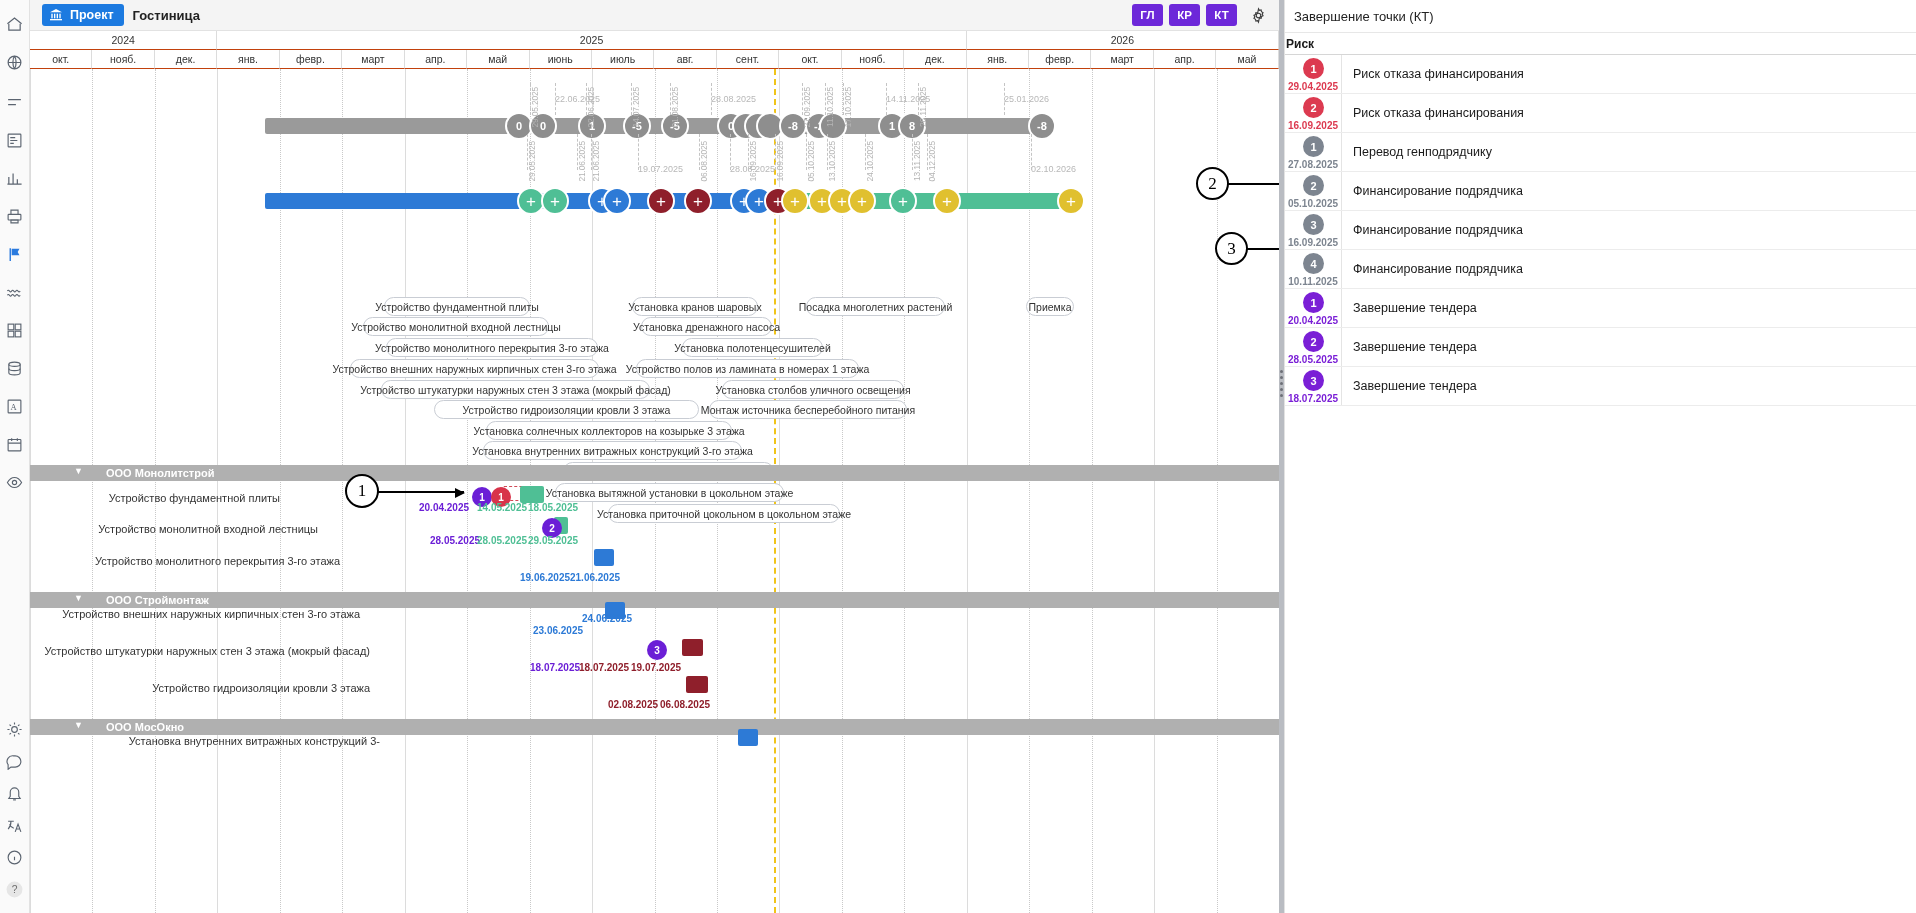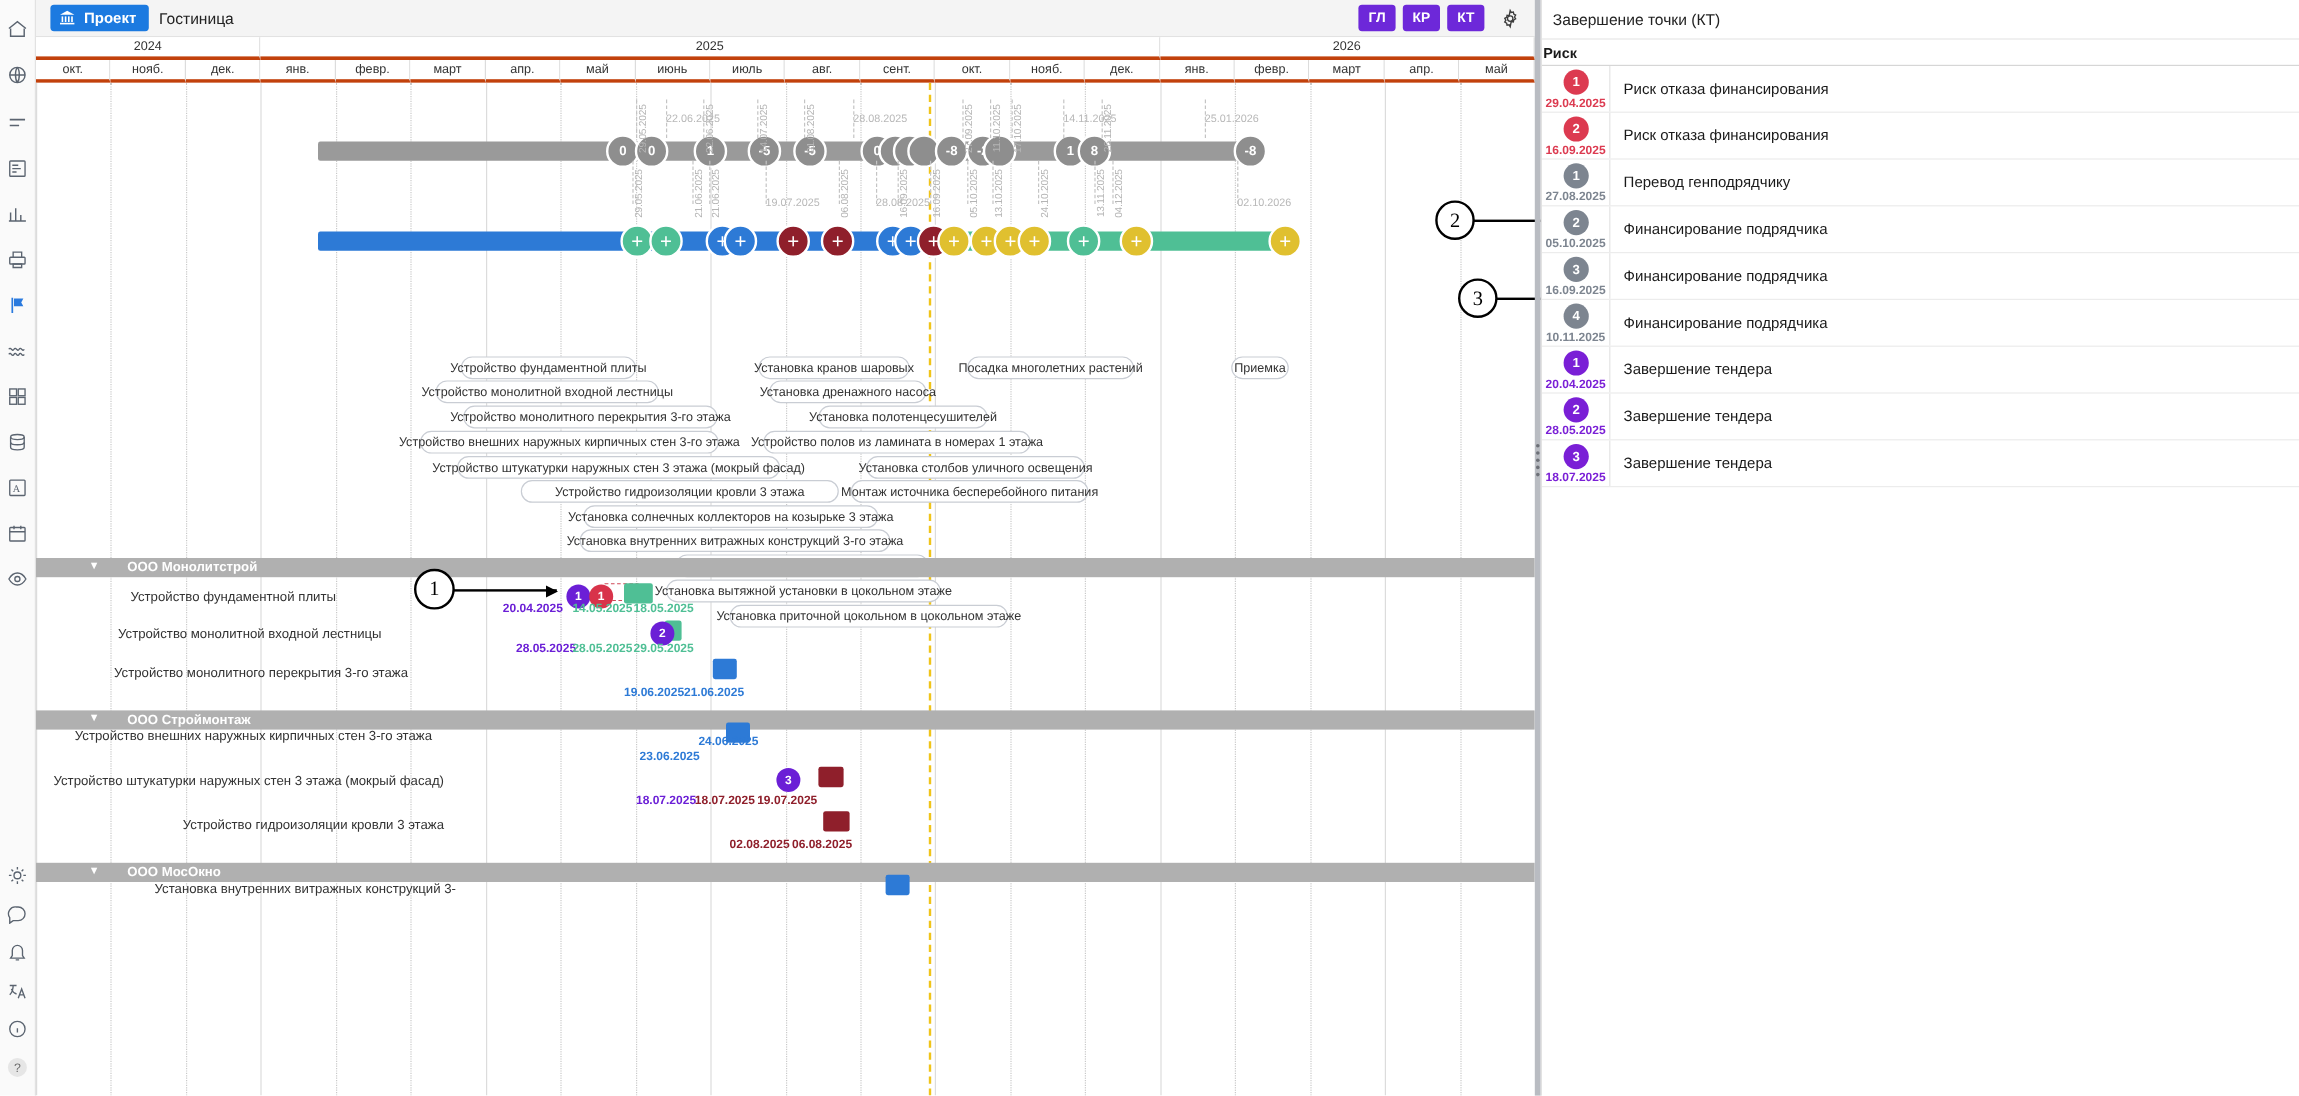--- a/index.html
+++ b/index.html
@@ -32,38 +32,38 @@
     background:#f4f4f4; border-bottom:1px solid #e2e2e2;
     display:flex; align-items:center;
   }
   .proj-chip {
     display:flex; align-items:center; gap:6px;
     background:#1c7ae0; color:#fff; border-radius:3px;
     height:22px; padding:0 10px 0 6px; margin-left:12px;
     font-size:12.5px; font-weight:600; cursor:pointer;
   }
   .proj-chip svg { display:block; }
-  .proj-name { margin-left:9px; font-size:13px; color:#222; }
+  .proj-name { margin-left:9px; font-size:13px; color:#222;font-weight:bold; }
 
   .topbar-right {
     margin-left:auto; display:flex; align-items:center; gap:6px; padding-right:10px;
   }
   .tbtn {
     background:#6d28d9; color:#fff; border:none; border-radius:3px;
     height:22px; min-width:31px; padding:0 7px;
     font-size:11.5px; font-weight:700; font-family:inherit; cursor:pointer;
   }
   .gear { width:22px; height:22px; display:flex; align-items:center; justify-content:center;
           color:#3c3c3c; cursor:pointer; margin-left:4px;}
 
   
   .tl-head { position:absolute; left:30px; top:31px; width:1249px; height:38px; }
   .tl-years, .tl-months { display:flex; height:19px; }
   .tl-years > div, .tl-months > div {
-    border-right:1px solid #dcdcdc; border-bottom:3px solid #c2410c;
+    border-right:1px solid #dcdcdc; border-bottom:1px solid #c2410c;
     display:flex; align-items:center; justify-content:center;
     font-size:10.5px; color:#333; background:#fff; overflow:hidden; white-space:nowrap;
   }
   .tl-years > div { font-size:10.5px; }
 
   
   .chart {
     position:absolute; left:30px; top:69px; width:1249px; height:844px;
     background:#fff; overflow:hidden;
   }

